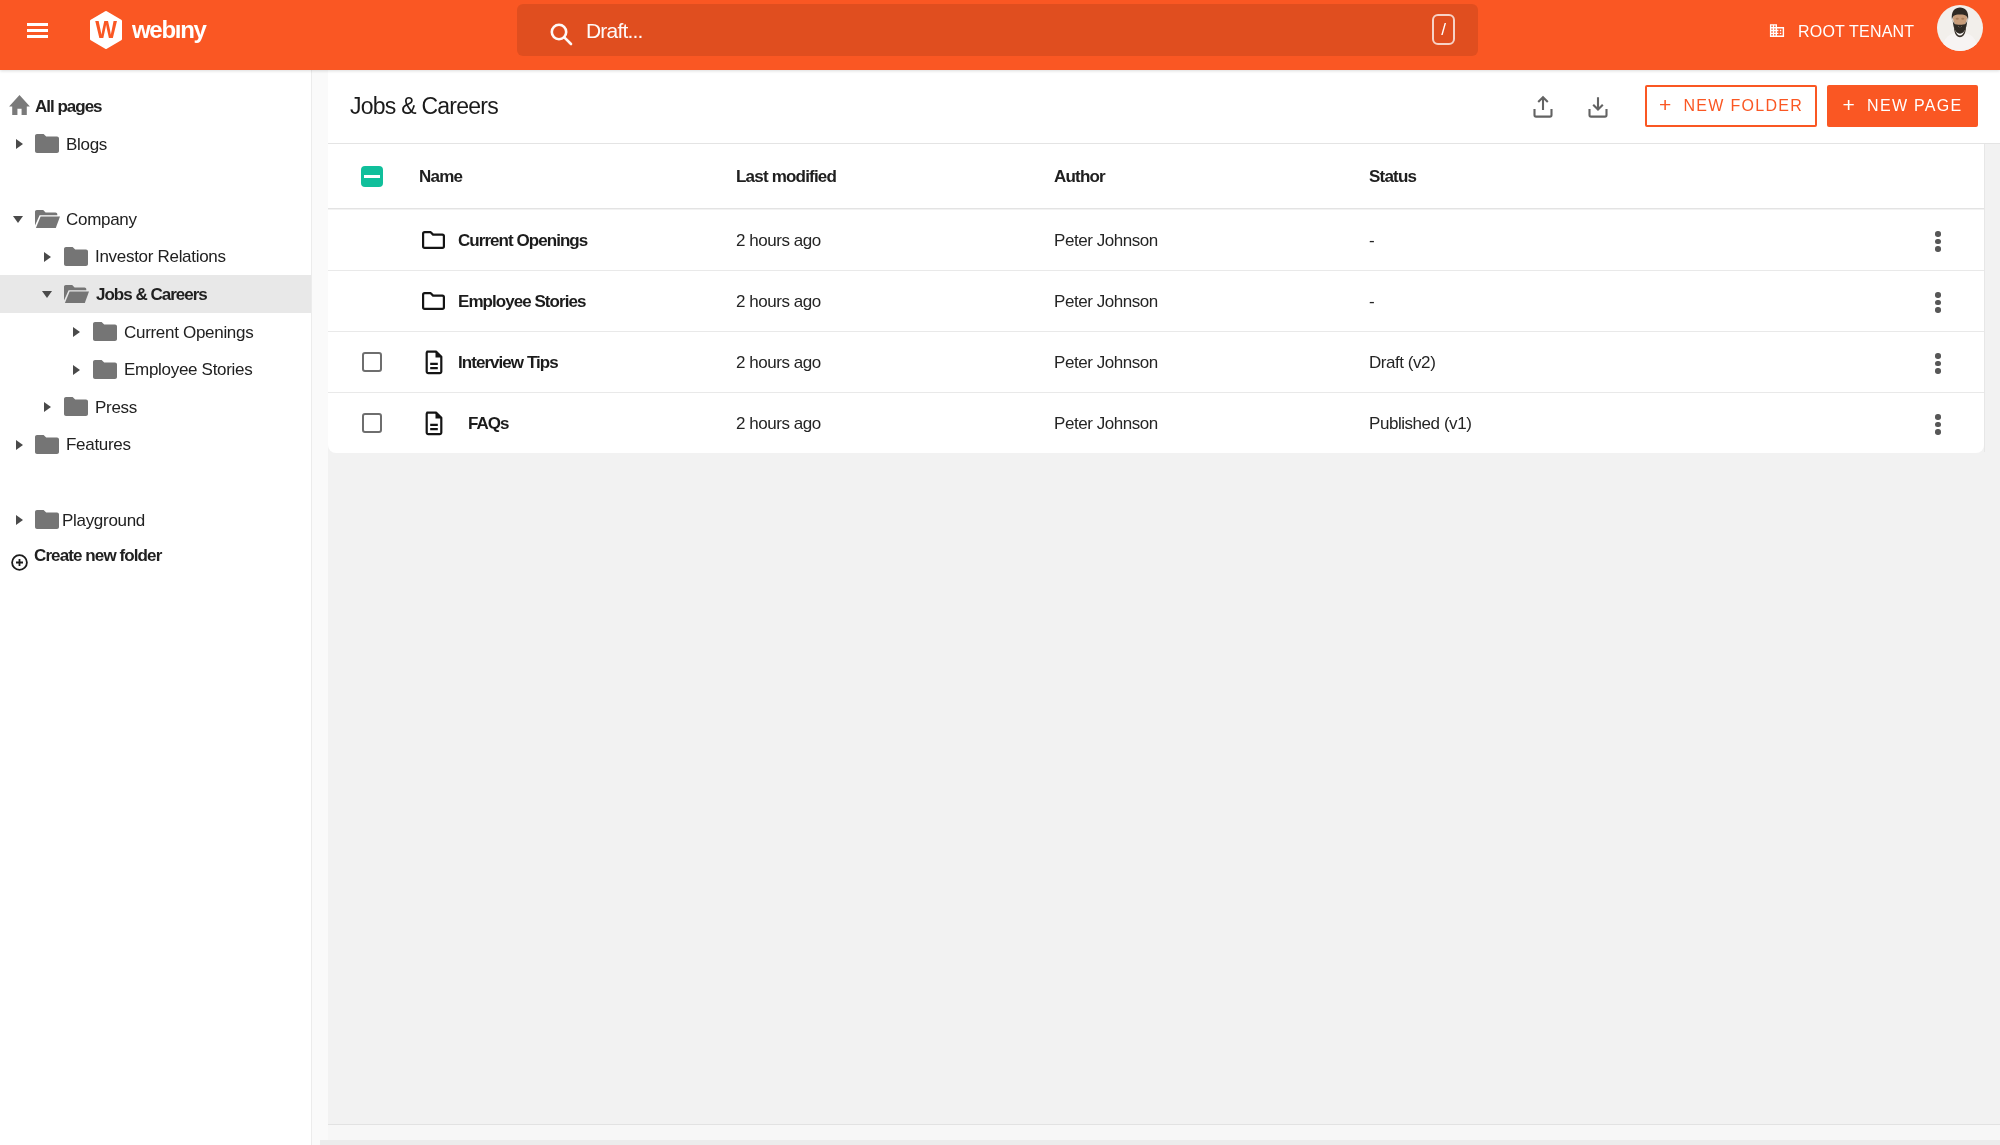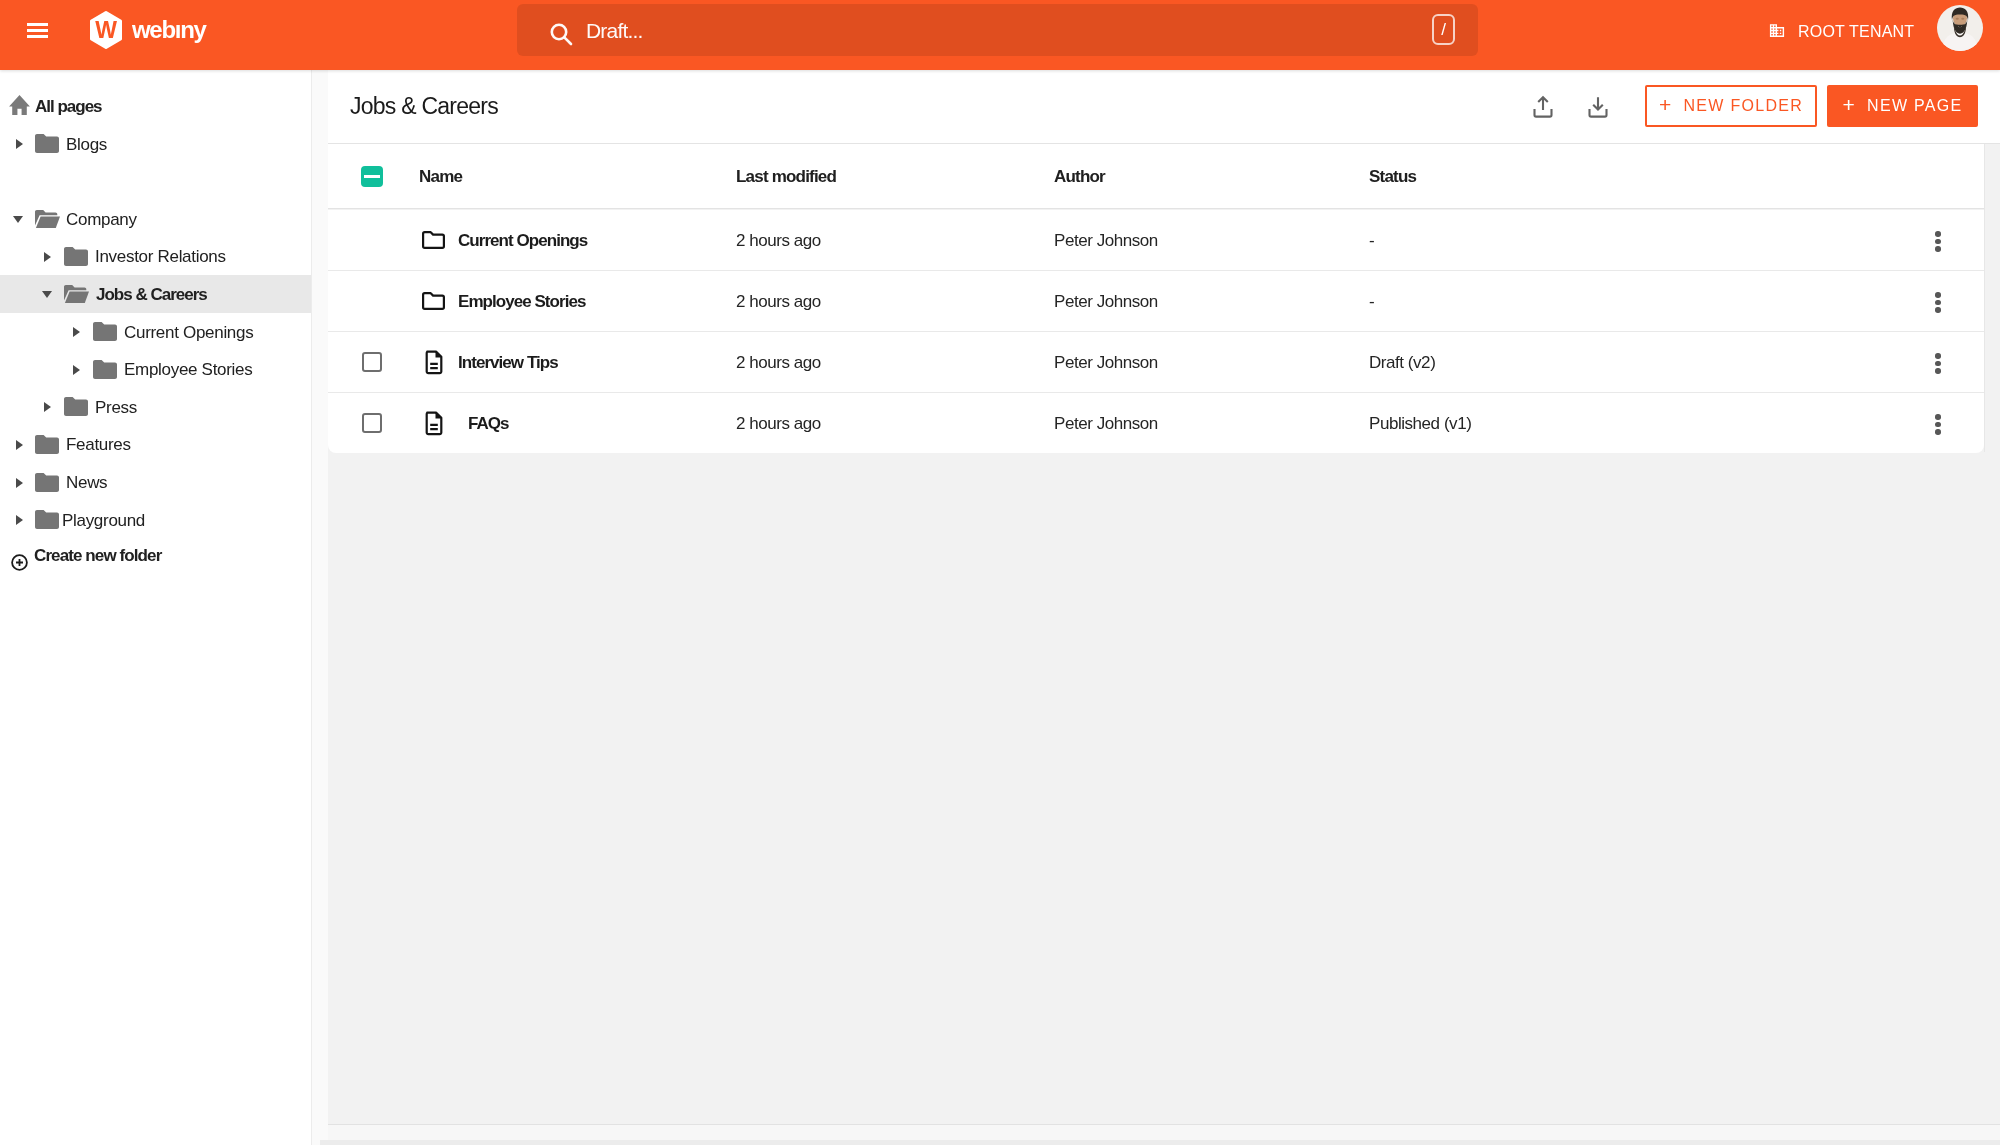--- a/index.html
+++ b/index.html
@@ -198,27 +198,20 @@
         <use href="#foldc"></use>
       </svg>
     <span class="abs" style="left:95px; top:10px;">Press</span>
   </div>
   <div class="srow" style="top:355.4px;">
     <span class="tri r abs" style="left:16px; top:14.5px;"></span>
     <svg class="abs fold" style="left:35px; top:9.5px;">
         <use href="#foldc"></use>
       </svg>
     <span class="abs" style="left:66px; top:10px;">Features</span>
-  </div>
-  <div class="srow" style="top:393px;">
-    <span class="tri r abs" style="left:16px; top:14.5px;"></span>
-    <svg class="abs fold" style="left:35px; top:9.5px;">
-        <use href="#foldc"></use>
-      </svg>
-    <span class="abs" style="left:66px; top:10px;">News</span>
   </div>
   <div class="srow" style="top:430.6px;">
     <span class="tri r abs" style="left:16px; top:14.5px;"></span>
     <svg class="abs fold" style="left:35px; top:9.5px;">
         <use href="#foldc"></use>
       </svg>
     <span class="abs" style="left:62px; top:10px;">Playground</span>
   </div>
   <div class="srow" style="top:474px; font-weight:600; letter-spacing:-0.9px;">
     <svg class="abs" style="left:11px; top:10px;" width="17" height="17" viewBox="0 0 17 17">

